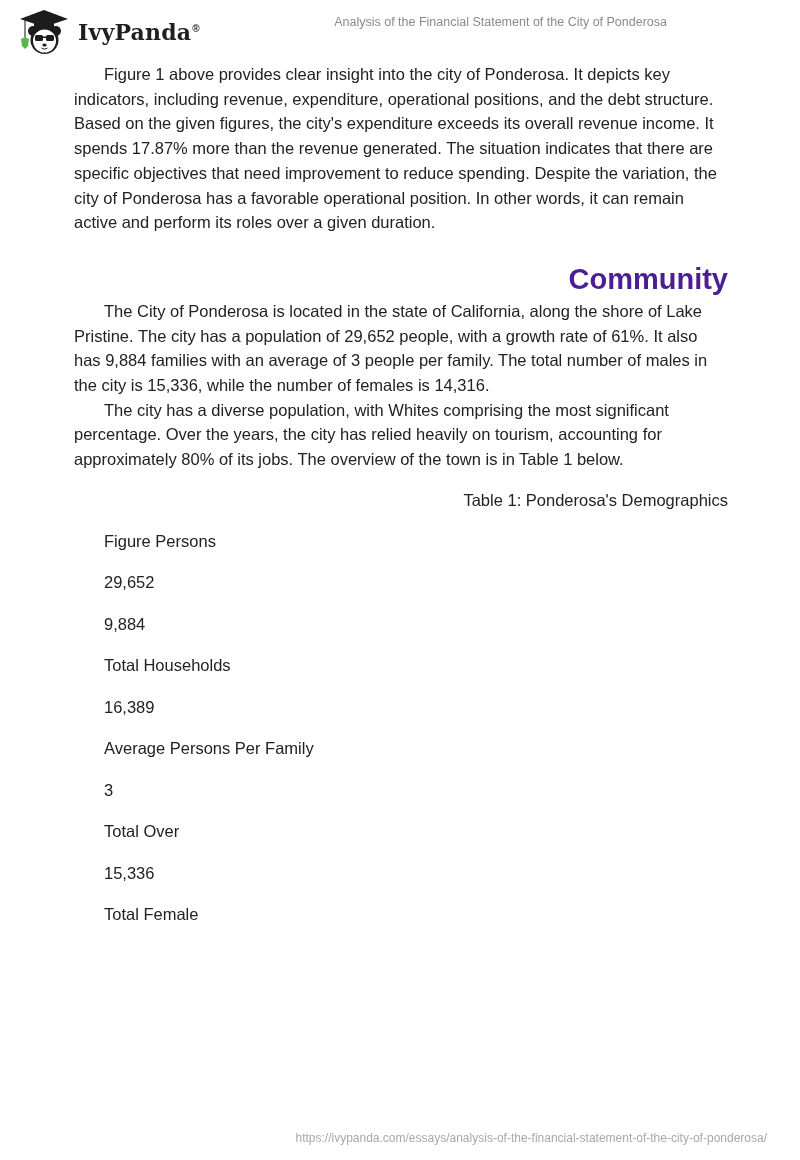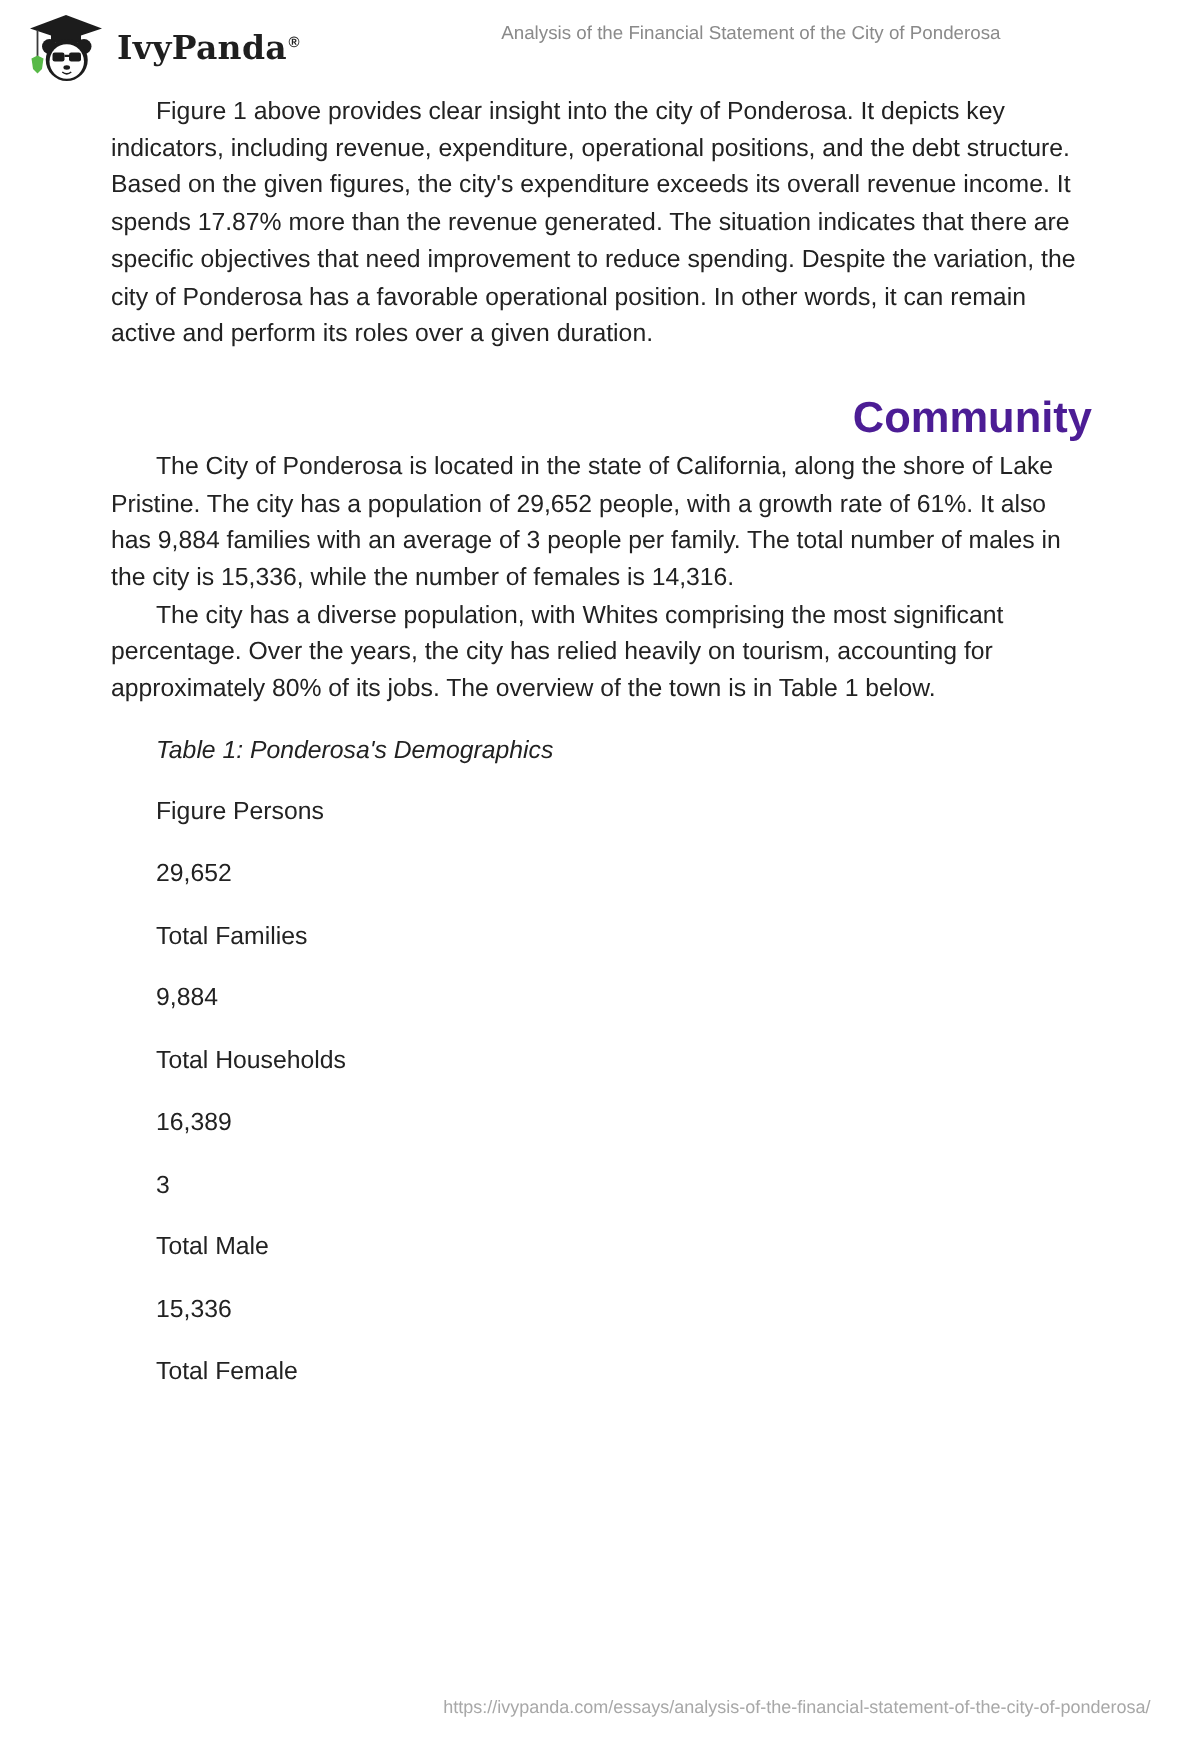--- a/index.html
+++ b/index.html
@@ -84,24 +84,24 @@
       font-size: 24px;
       font-weight: bold;
       margin: 18px 0 0 0;
       line-height: 36px;
       color: #222222;
     }
     .p2 { margin-top: 13px; }
     .p3 { margin-top: 16px; }
     .table-caption {
       margin: 16px 0 0 30px;
-      font-style: italic;
       font-size: 16.5px;
       line-height: 25px;
       color: #222222;
+      text-align: right;
     }
     .table-cell {
       margin: 16px 0 0 30px;
       font-size: 16.5px;
       line-height: 25px;
       color: #222222;
       height: 25.5px;
     }
     .footer-url {
       position: absolute;
@@ -150,24 +150,24 @@
 
 
   <p class="body-text p2">The City of Ponderosa is located in the state of California, along the shore of Lake Pristine. The city has a population of 29,652 people, with a growth rate of 61%. It also has 9,884 families with an average of 3 people per family. The total number of males in the city is 15,336, while the number of females is 14,316.</p>
   <p class="body-text p3">The city has a diverse population, with Whites comprising the most significant percentage. Over the years, the city has relied heavily on tourism, accounting for approximately 80% of its jobs. The overview of the town is in Table 1 below.</p>
 
   <div class="table-caption">Table 1: Ponderosa's Demographics</div>
 
   <div>
     <div class="table-cell">Figure Persons</div>
     <div class="table-cell">29,652</div>
-    <div class="table-cell">Total Families</div>
     <div class="table-cell">9,884</div>
     <div class="table-cell">Total Households</div>
     <div class="table-cell">16,389</div>
+    <div class="table-cell">Average Persons Per Family</div>
     <div class="table-cell">3</div>
-    <div class="table-cell">Total Male</div>
+    <div class="table-cell">Total Over</div>
     <div class="table-cell">15,336</div>
     <div class="table-cell">Total Female</div>
   </div>
 </main>
 
 <a class="footer-url">https://ivypanda.com/essays/analysis-of-the-financial-statement-of-the-city-of-ponderosa/</a>
 
 </body></html>

